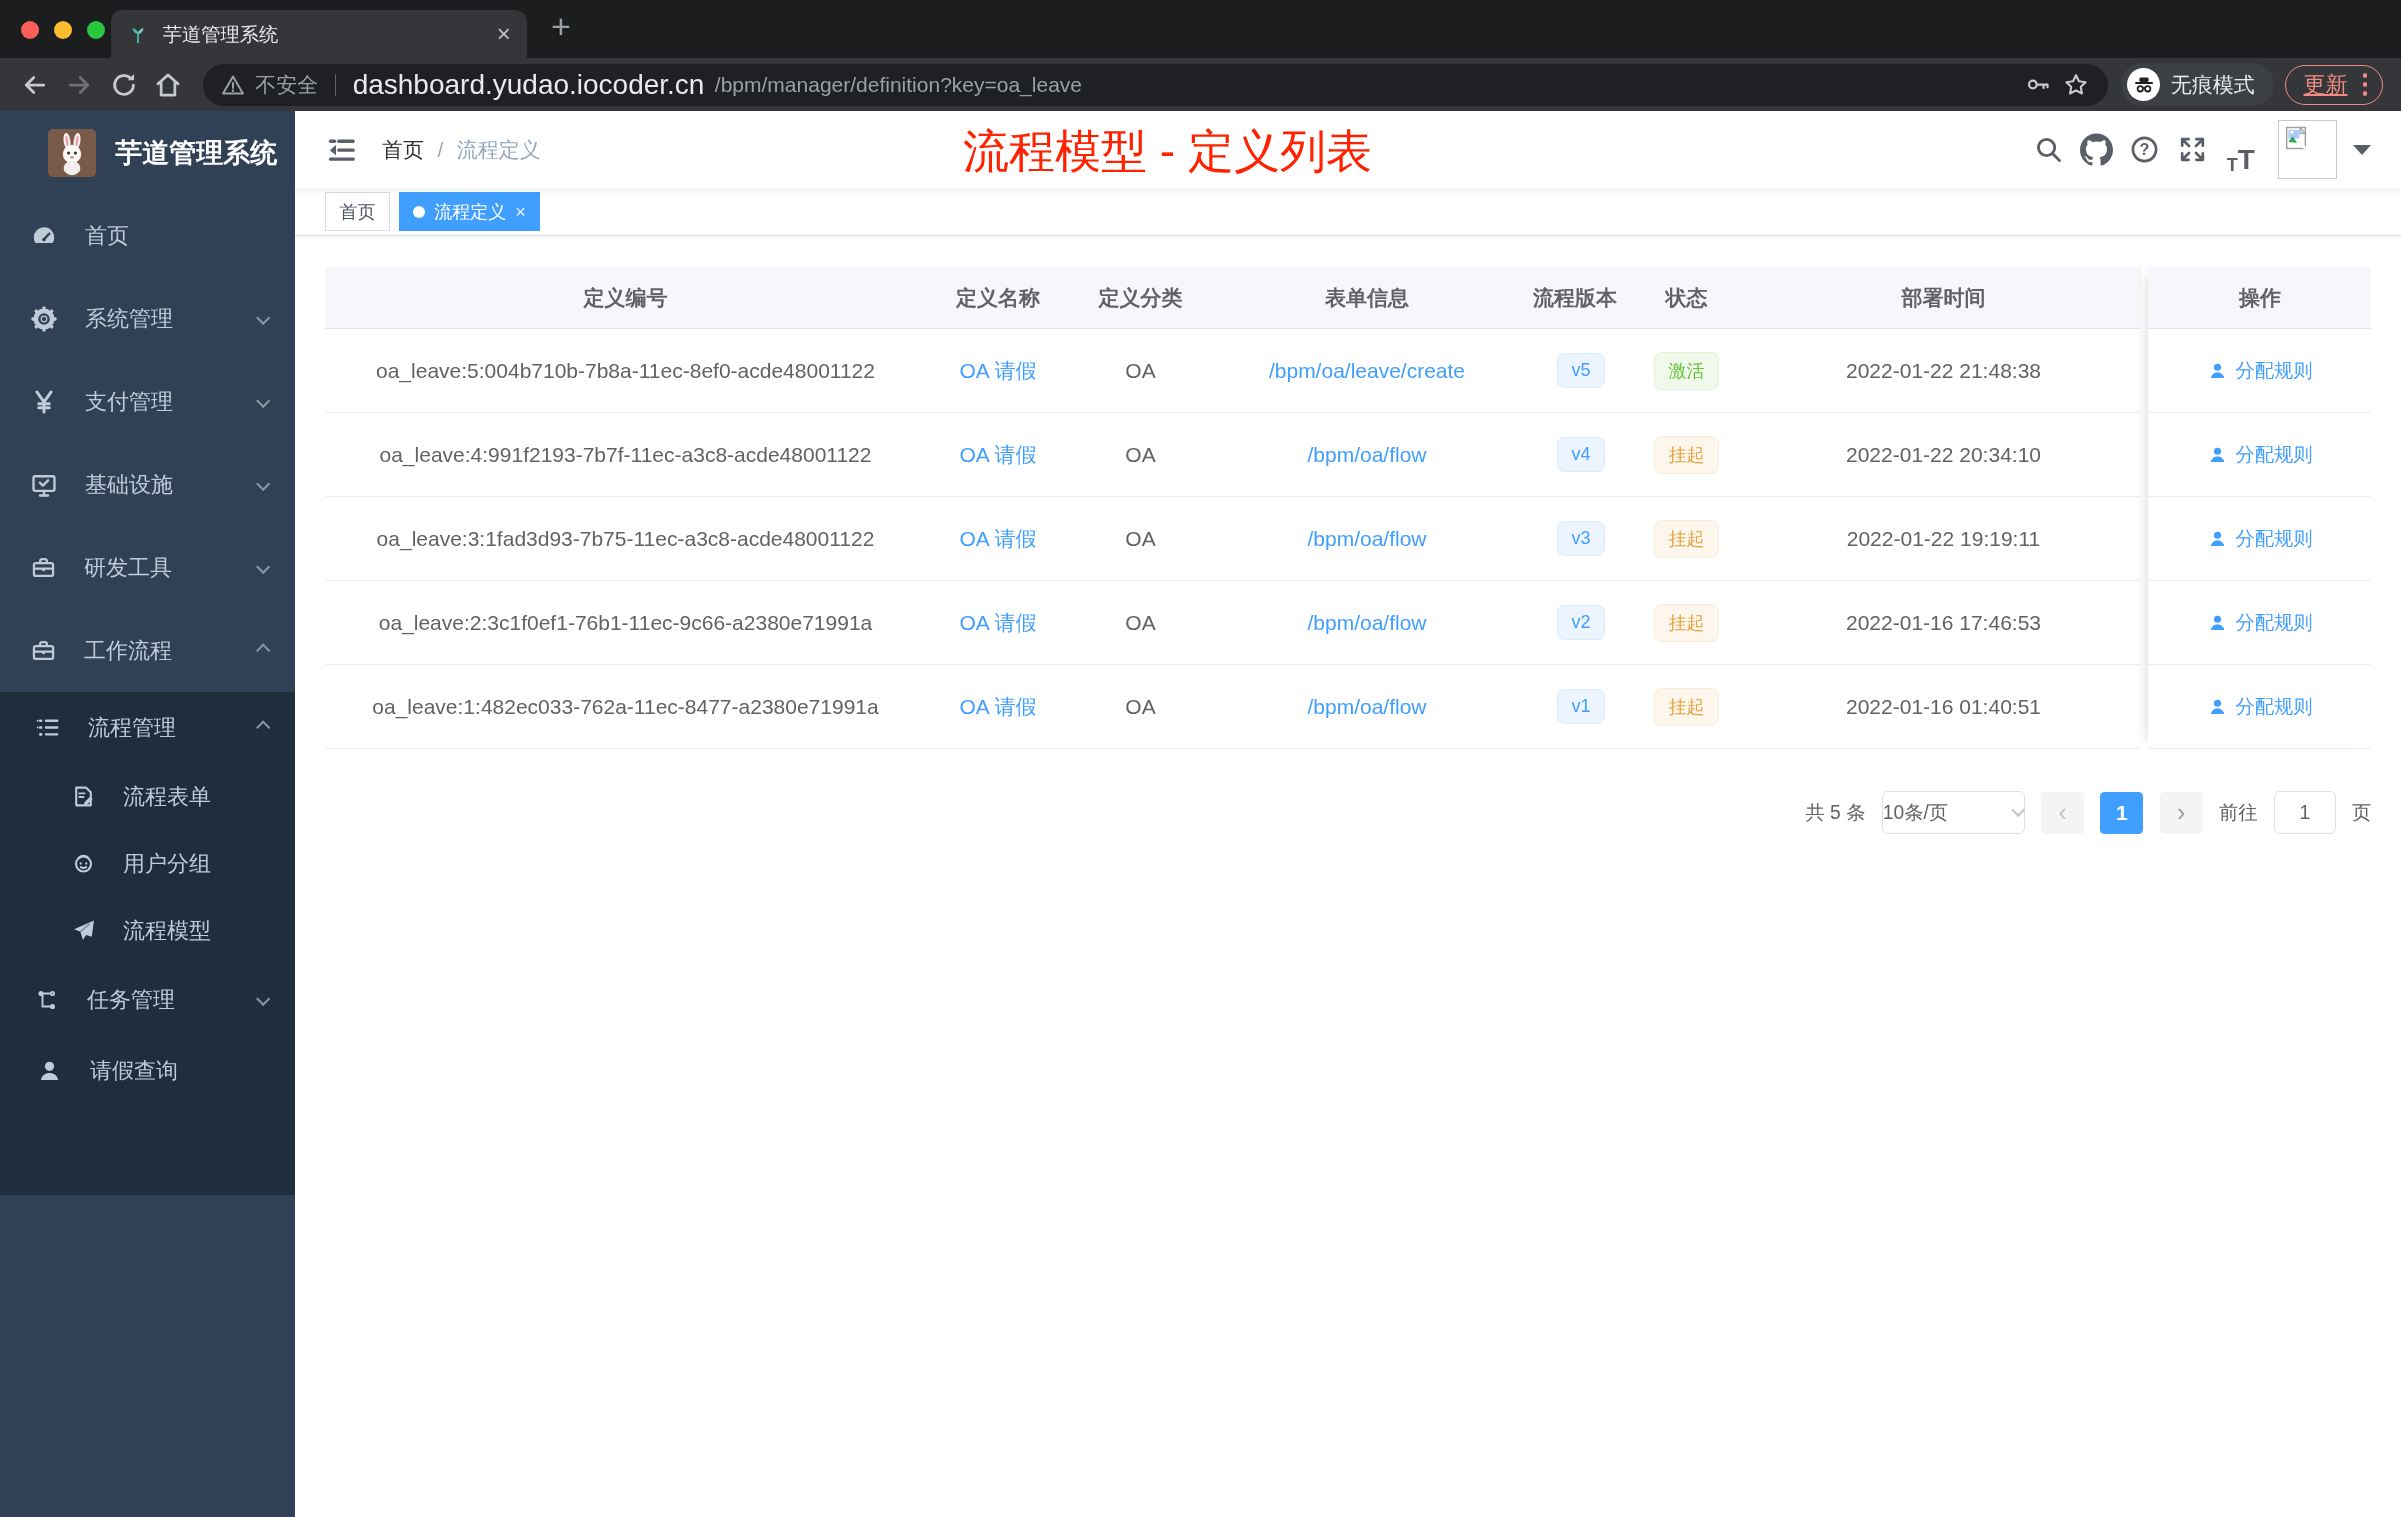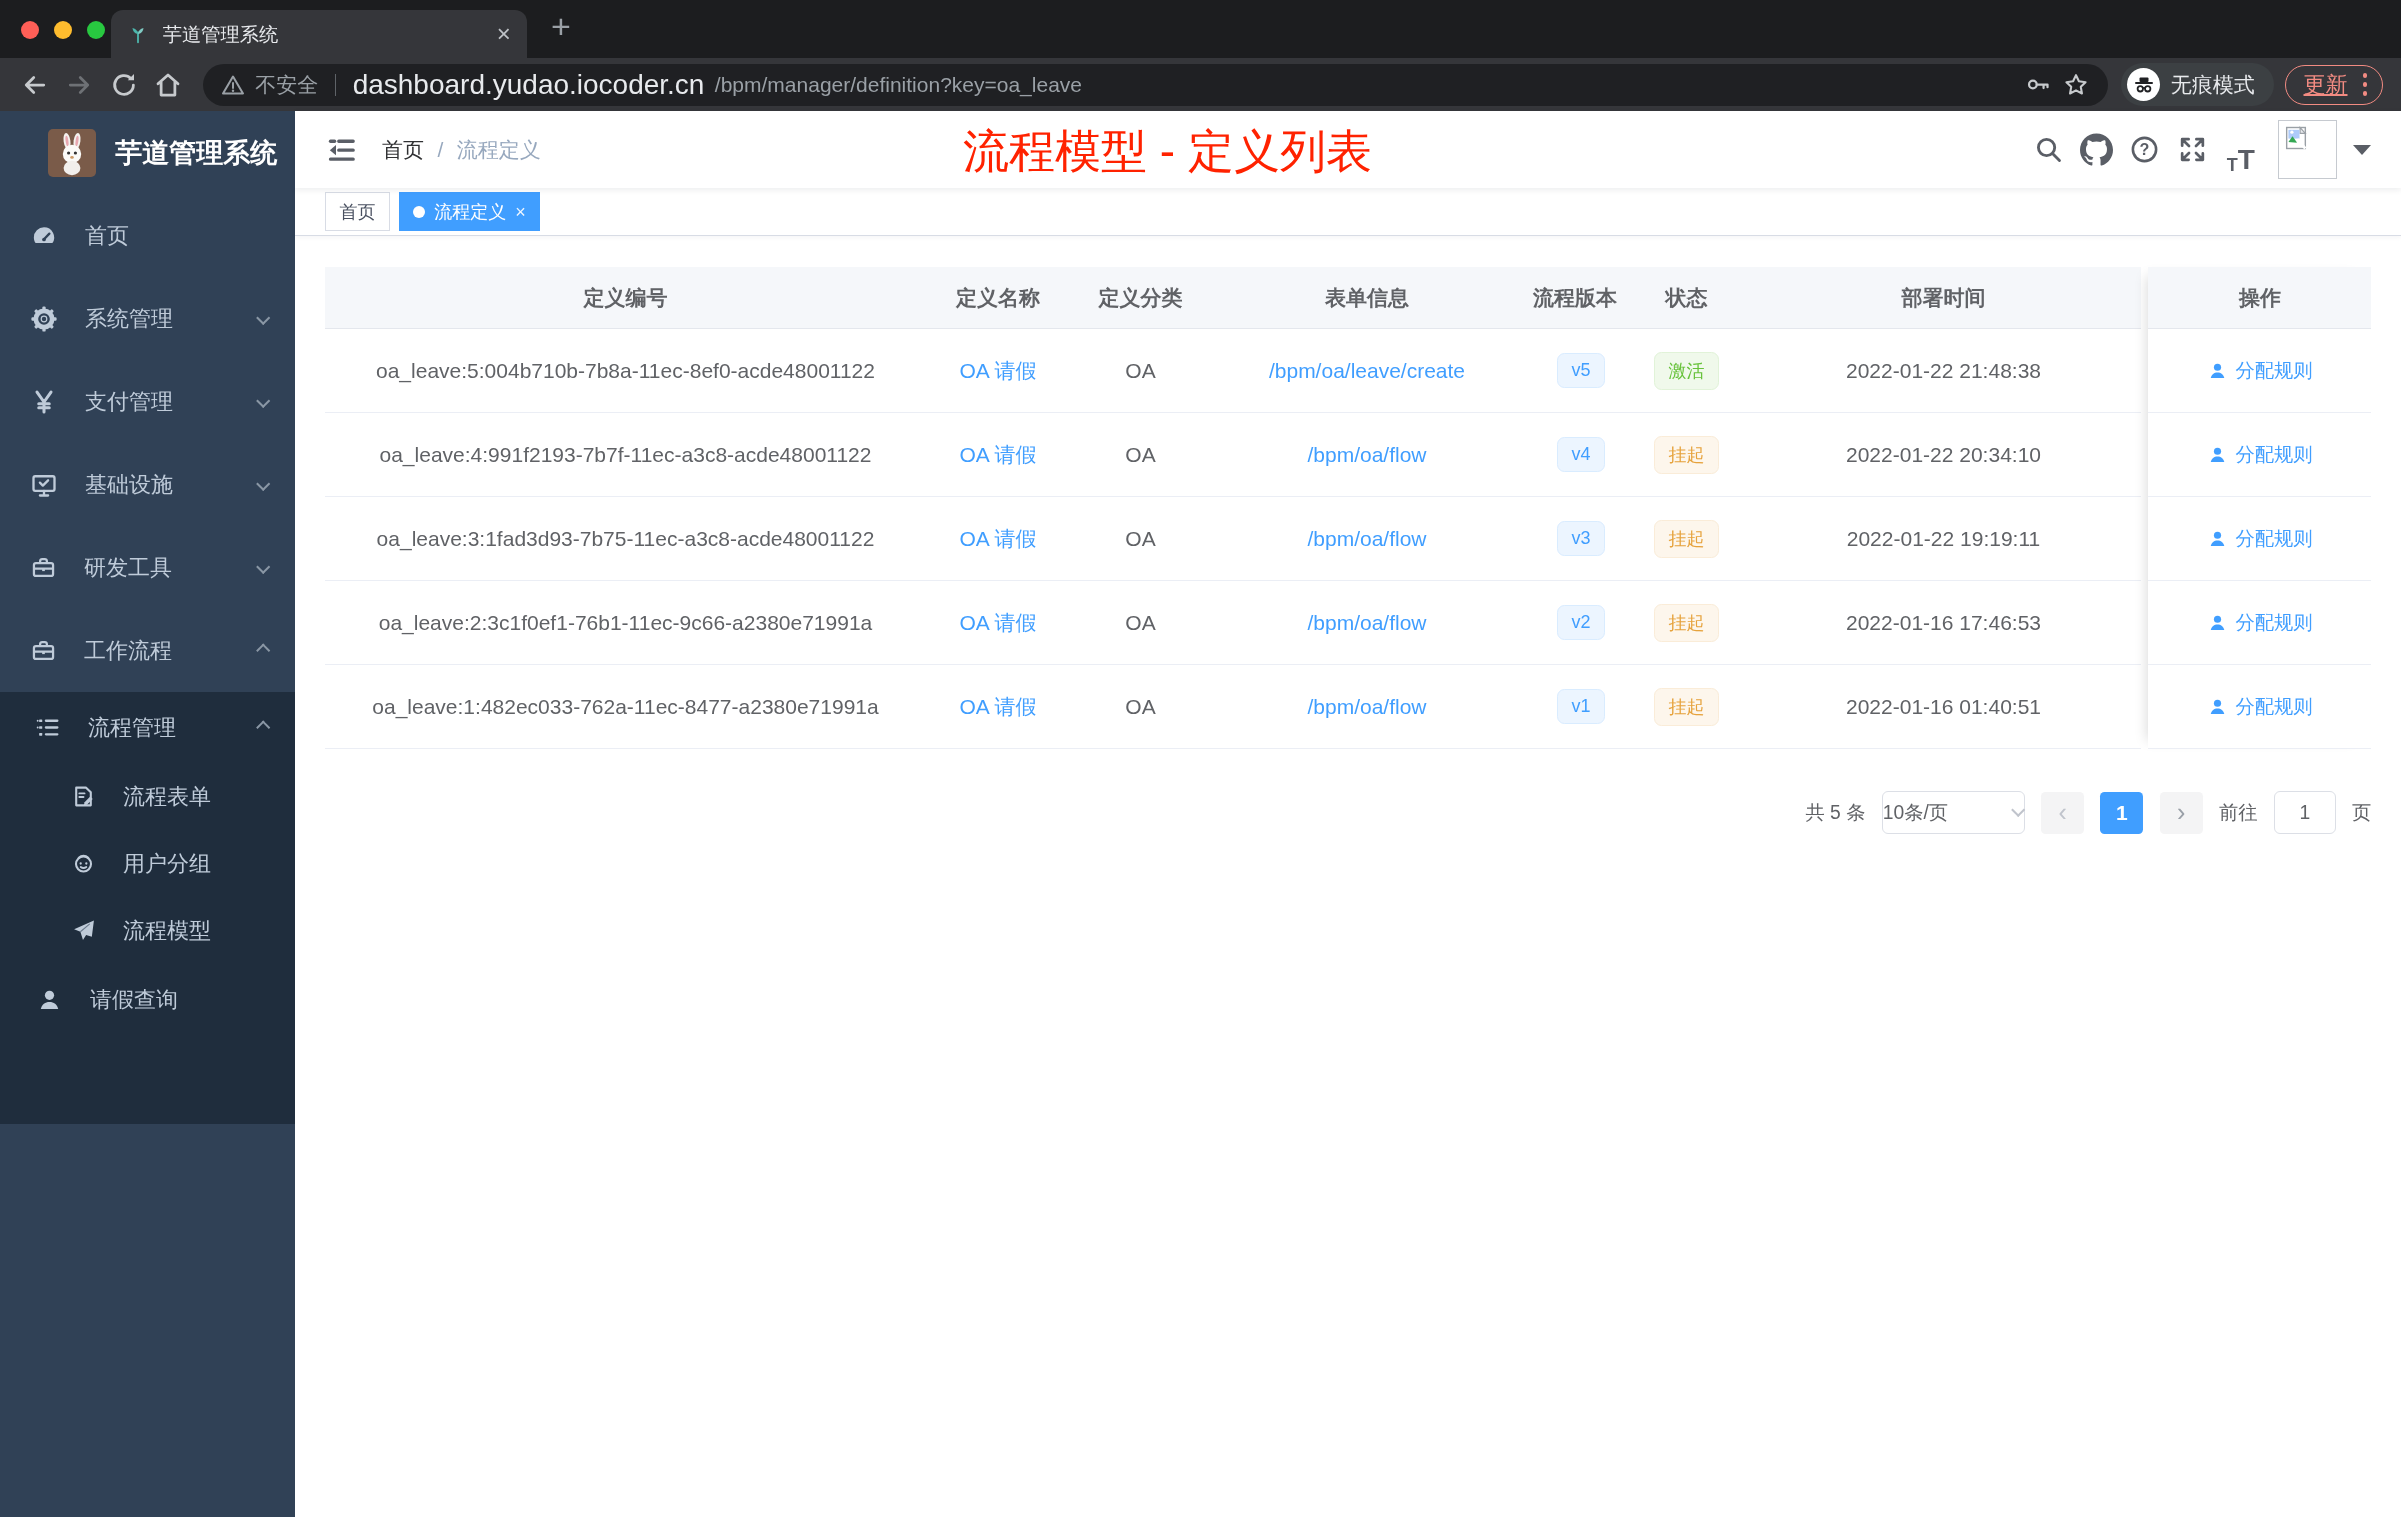--- a/index.html
+++ b/index.html
@@ -351,20 +351,34 @@
             <span class="icn">
               <svg width="25" height="25" viewBox="0 0 24 24" fill="none">
                 <path d="M22 2.5 3 10.8l6 2.4L11.5 21l3-4.8 5.5 1.8z" fill="currentColor"></path>
                 <path d="m9 13.2 9-7.5" stroke="#304156" stroke-width="1" opacity=".6"></path>
               </svg>
             </span>
     <span>流程模型</span>
     </div>
           <div class="mi l2">
             <span class="icn">
+              <svg width="24" height="24" viewBox="0 0 24 24" fill="none">
+                <g stroke="currentColor" stroke-width="1.9" fill="none">
+                  <path d="M6.5 5.5h8M6.5 5.5v13h8"></path>
+                  <circle cx="5" cy="5.5" r="1.6" fill="currentColor"></circle>
+                  <circle cx="16.5" cy="5.5" r="1.6"></circle>
+                  <circle cx="16.5" cy="18.5" r="1.6" fill="currentColor"></circle>
+                </g>
+              </svg>
+            </span>
+    <span>任务管理</span>
+    <span class="chev down"></span>
+          </div>
+          <div class="mi l2">
+            <span class="icn">
               <svg width="27" height="27" viewBox="0 0 24 24" fill="none">
                 <circle cx="12" cy="8.3" r="4.1" fill="currentColor"></circle>
                 <path d="M4.3 20.5c.8-4.1 3.9-6.3 7.7-6.3s6.9 2.2 7.7 6.3z" fill="currentColor"></path>
               </svg>
             </span>
     <span>请假查询</span>
     </div>
         </div>
       </nav>
   </aside>

